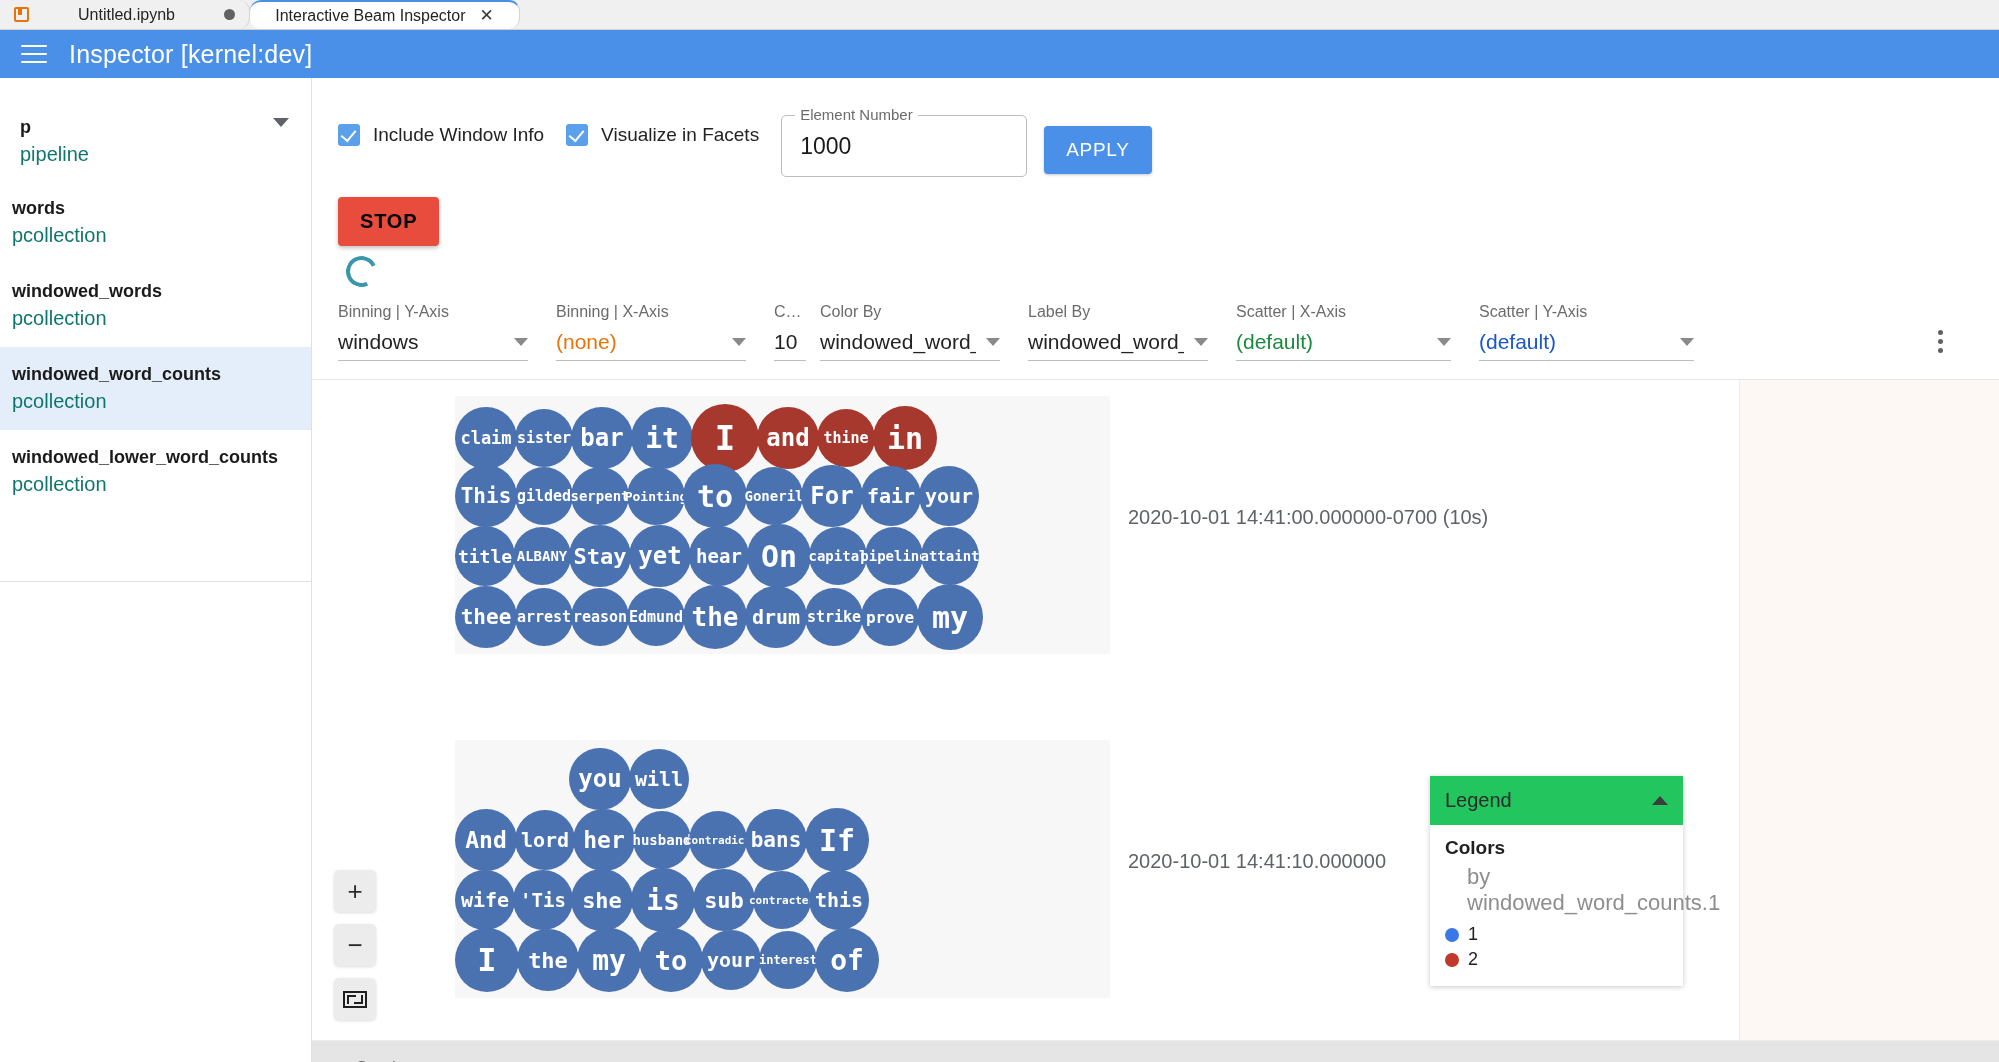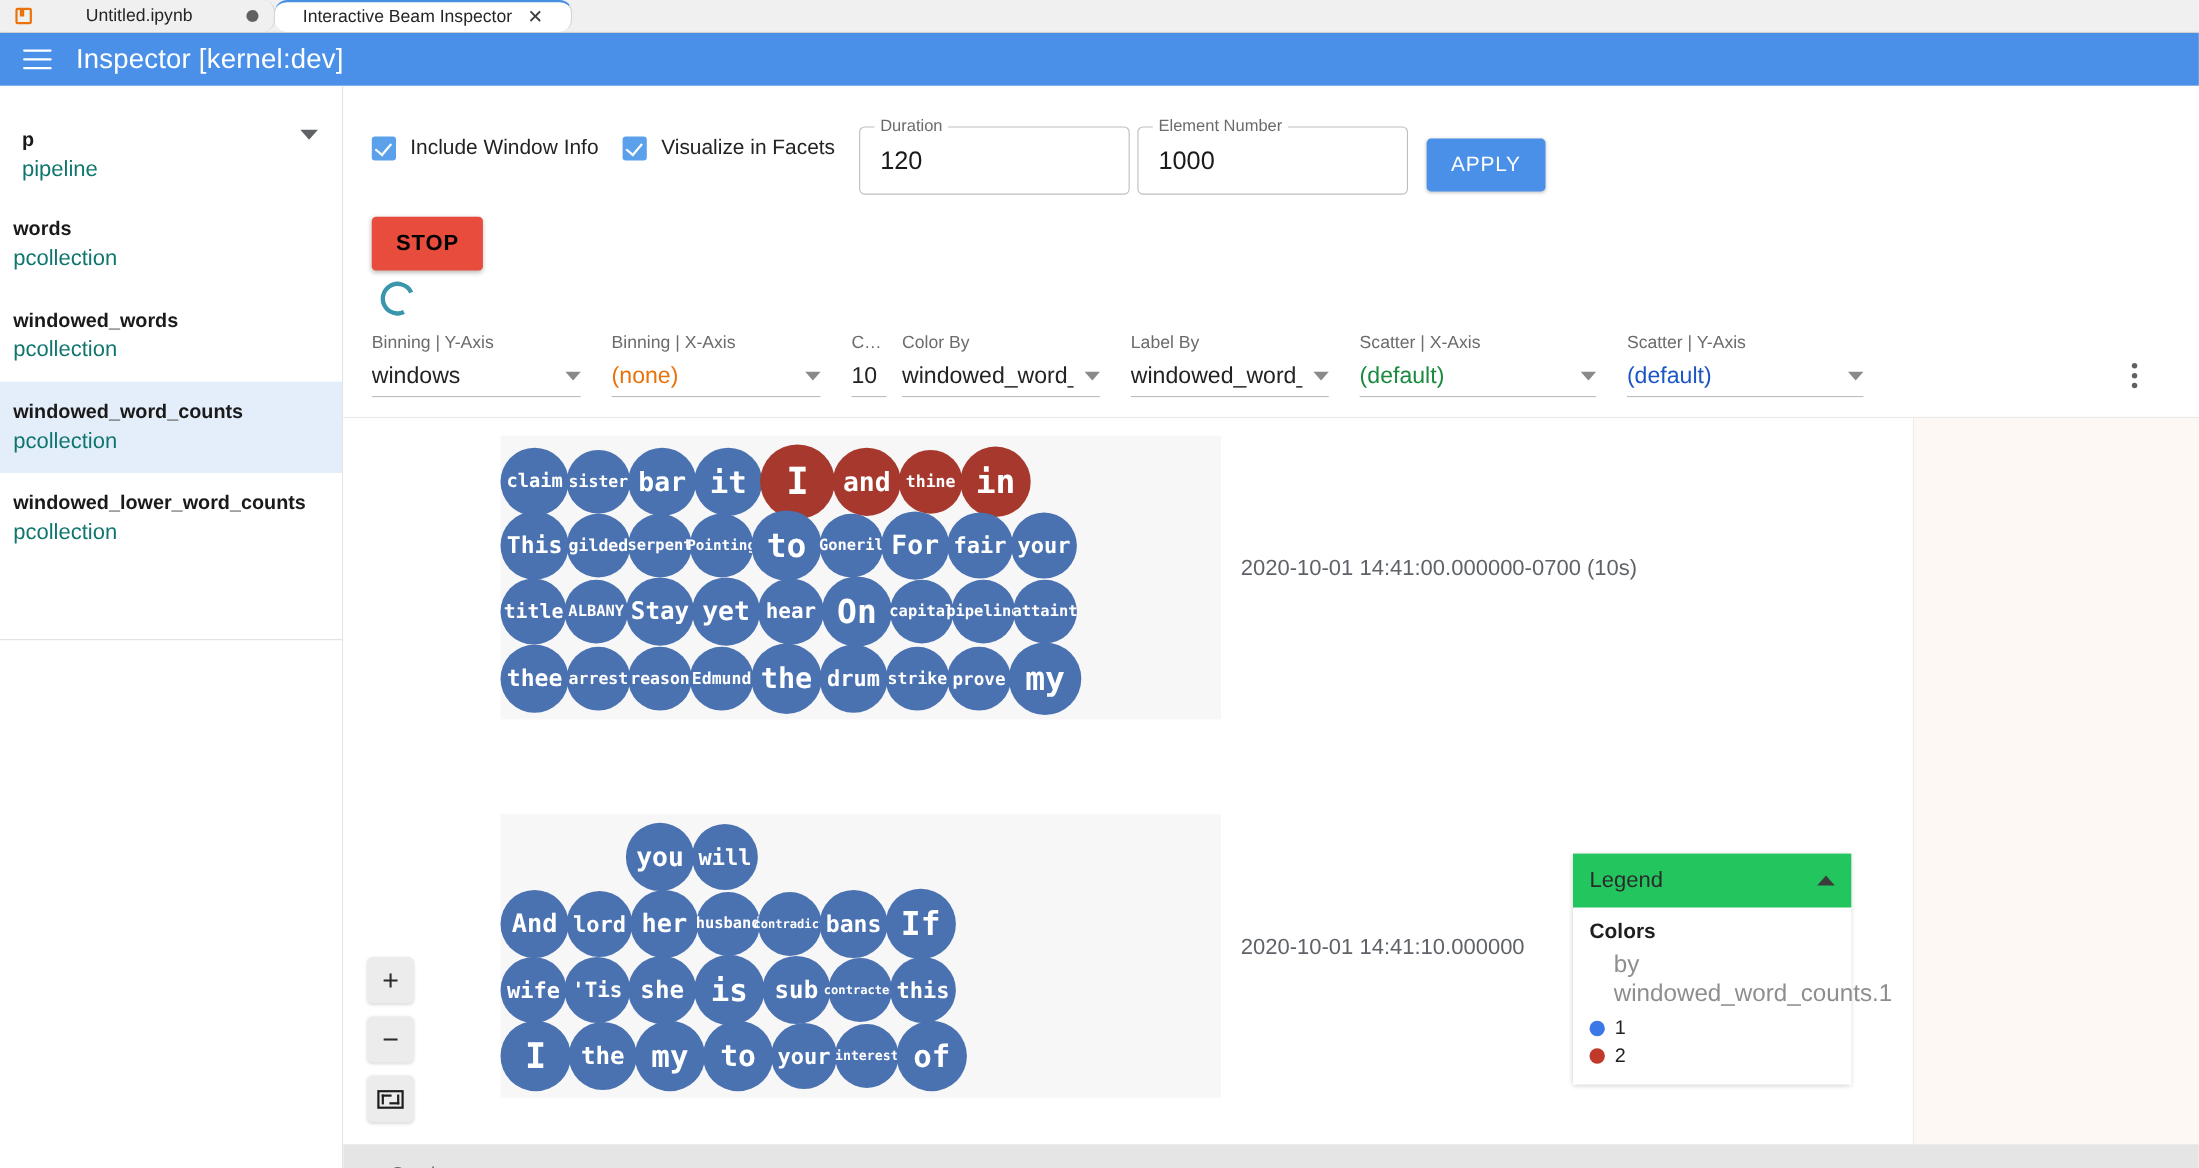--- a/index.html
+++ b/index.html
@@ -504,24 +504,20 @@
     <div class="ctrl-top">
       <div class="checkwrap">
         <span class="cbox"></span>
         <span class="clabel">Include Window Info</span>
       </div>
       <div class="checkwrap">
         <span class="cbox"></span>
         <span class="clabel">Visualize in Facets</span>
       </div>
 
-      <div class="field">
-        <span class="flabel">Duration</span>
-        <input value="120" style="">
-      </div>
 
       <div class="field">
         <span class="flabel">Element Number</span>
         <input value="1000" style="">
       </div>
 
       <button class="apply-btn">APPLY</button>
     </div>
 
     <button class="stop-btn">STOP</button>

